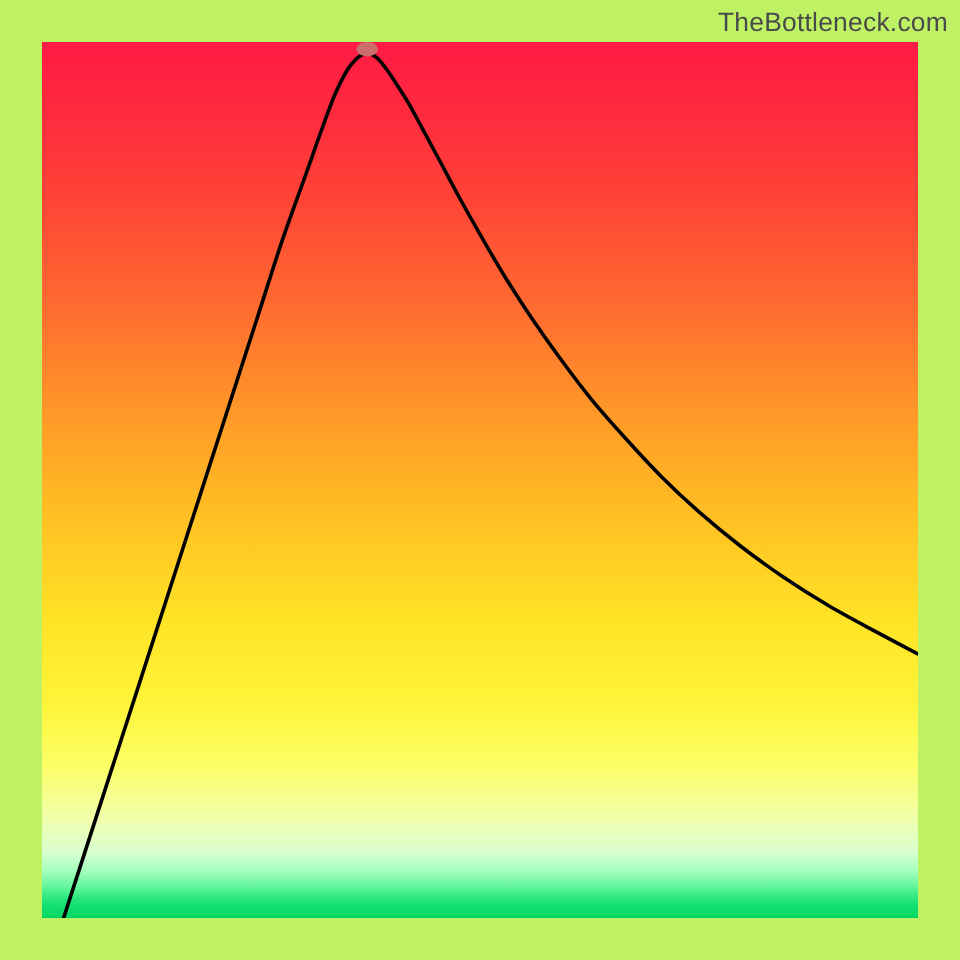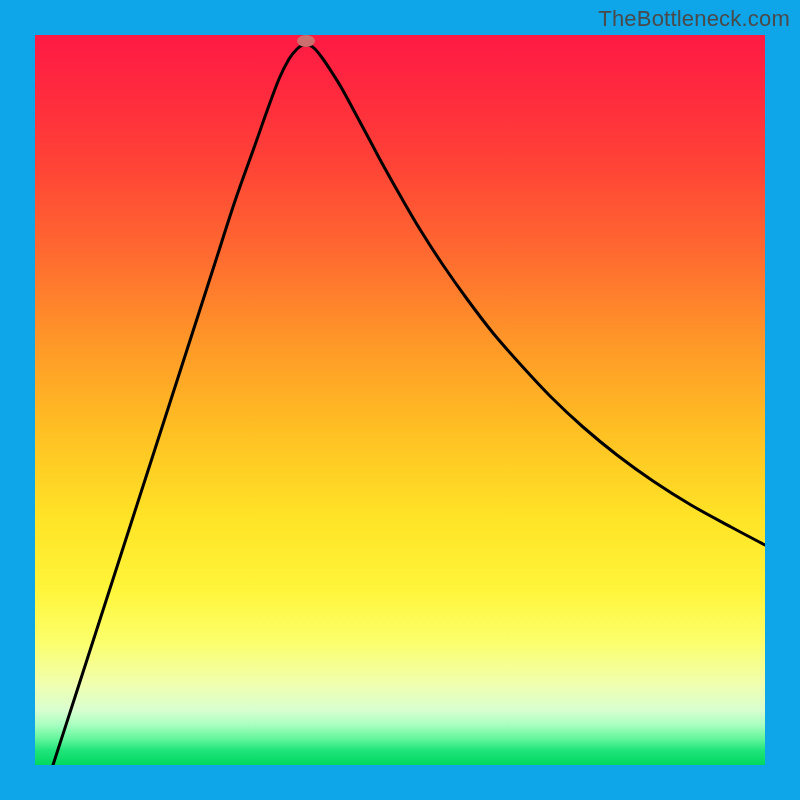--- a/index.html
+++ b/index.html
@@ -10,21 +10,21 @@
     background: #000;
     overflow: hidden;
     font-family: Arial, Helvetica, sans-serif;
   }
   .frame {
     position: absolute;
     top: 0;
     left: 0;
     width: 800px;
     height: 800px;
-    background: #0ea5e9;
+    background: #bef264;
   }
   .plot-area {
     position: absolute;
     left: 35px;
     top: 35px;
     width: 730px;
     height: 730px;
     overflow: hidden;
   }
   .gradient-bg {

